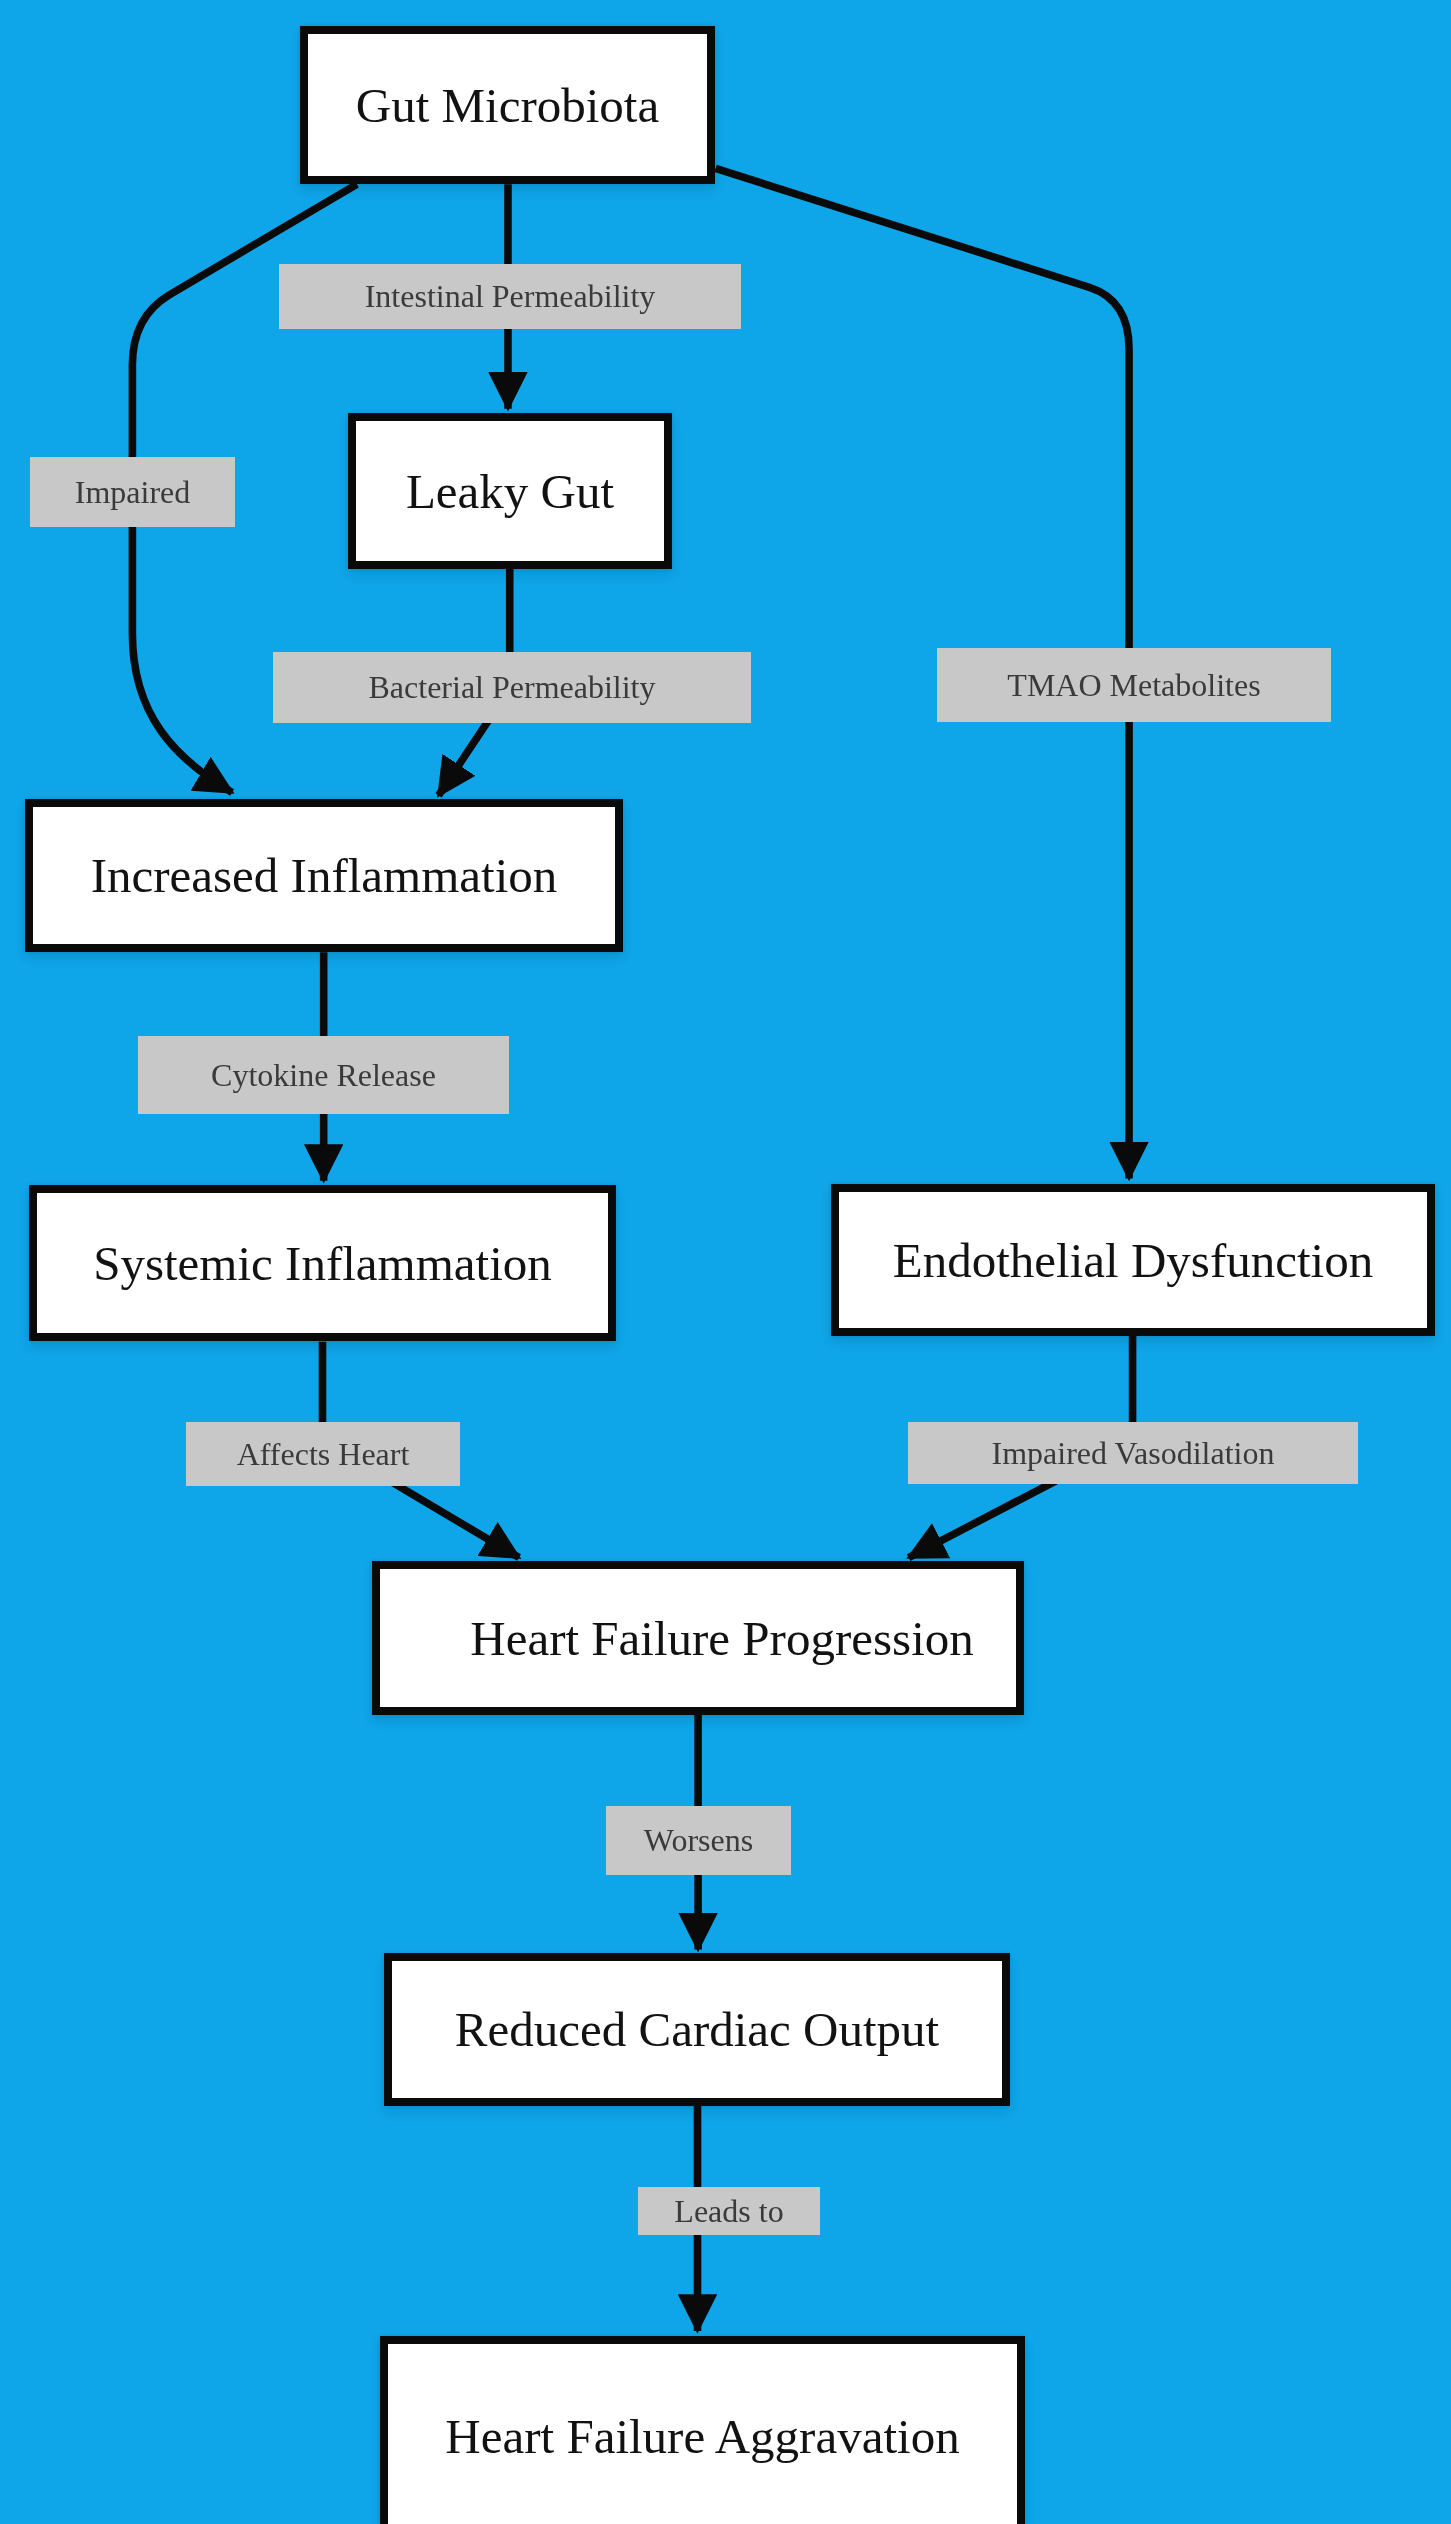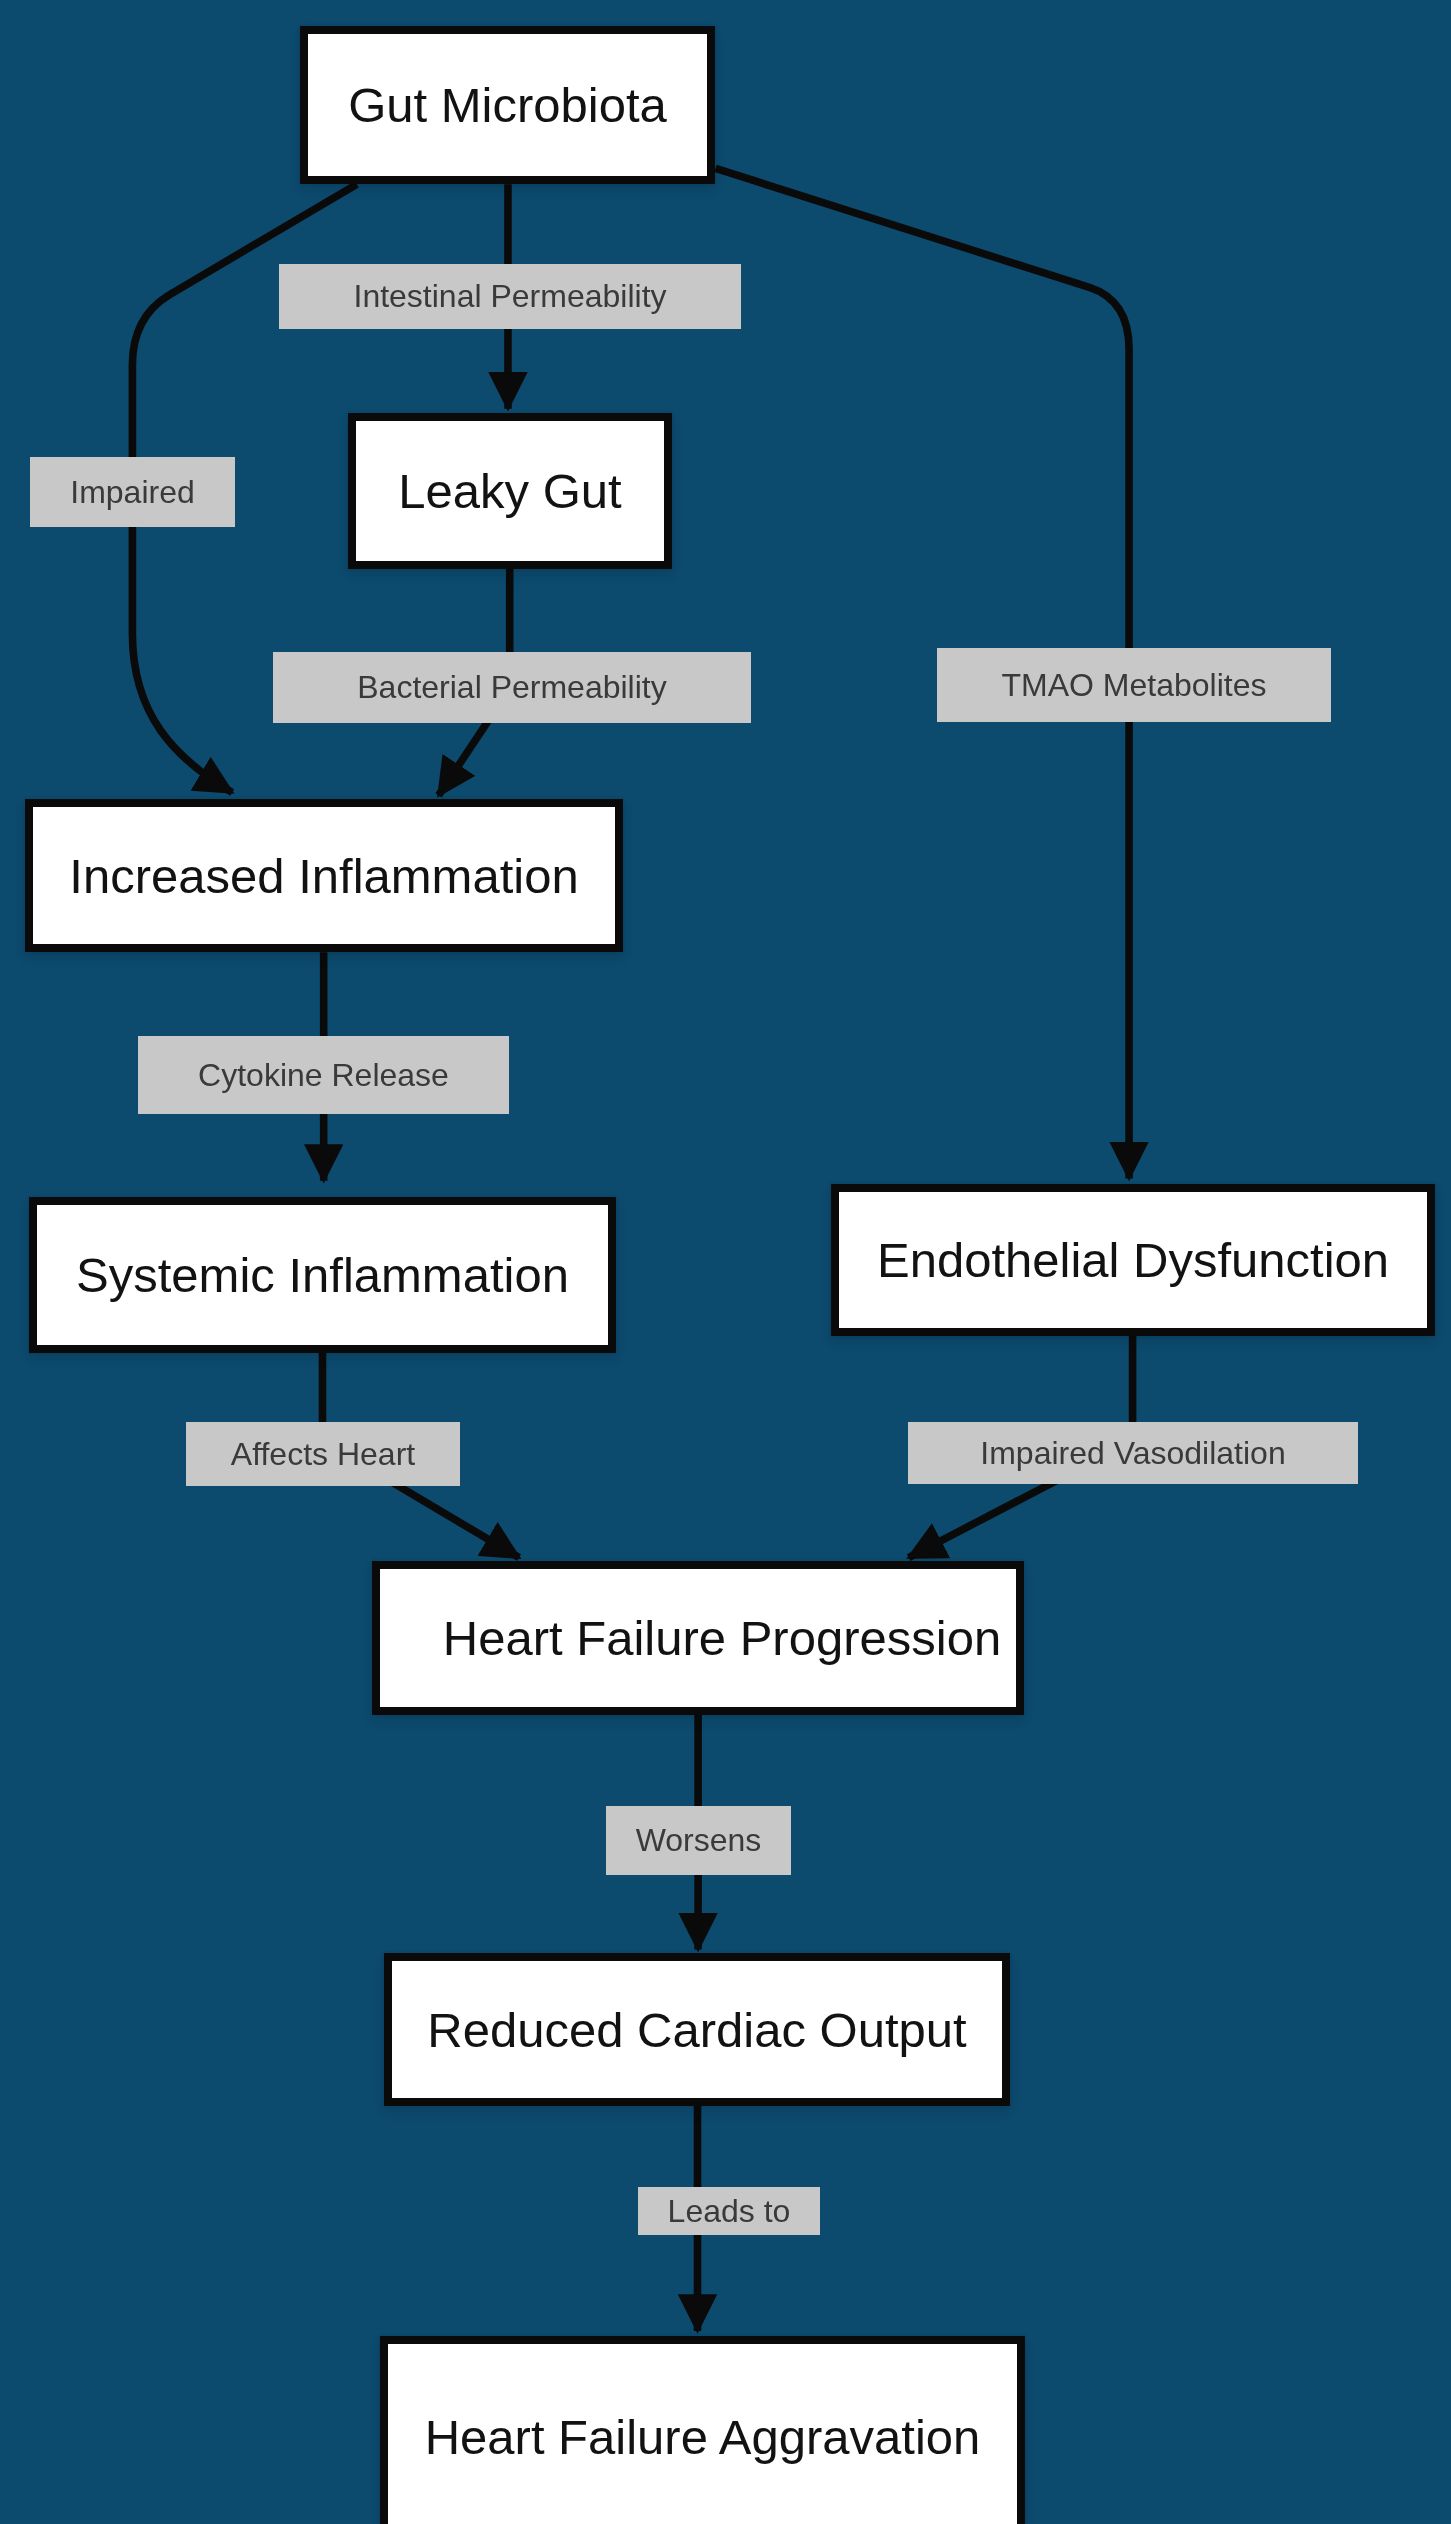--- a/index.html
+++ b/index.html
@@ -4,22 +4,22 @@
 <style>
   html, body {
     margin: 0;
     padding: 0;
     background: #ffffff;
   }
   #canvas {
     position: relative;
     width: 1451px;
     height: 2525px;
-    background: #0c4a6e;
-    font-family: Liberation Sans, sans-serif;
+    background: #0ea5e9;
+    font-family: Liberation Serif, serif;
     overflow: hidden;
   }
   #edges-svg {
     position: absolute;
     left: 0; top: 0;
     width: 100%; height: 100%;
   }
   #edges-svg path.edge {
     fill: none;
     stroke: #0a0a0a;
@@ -88,21 +88,21 @@
   </div>
 
   <div class="node" style="left:348px; top:413px; width:324px; height:156px;">
     <span>Leaky Gut</span>
   </div>
 
   <div class="node" style="left:25px; top:799px; width:598px; height:153px;">
     <span>Increased Inflammation</span>
   </div>
 
-  <div class="node" style="left:29px; top:1185px; width:587px; height:156px;margin-top:12px;">
+  <div class="node" style="left:29px; top:1185px; width:587px; height:156px;">
     <span>Systemic Inflammation</span>
   </div>
 
   <div class="node" style="left:831px; top:1184px; width:604px; height:152px;">
     <span>Endothelial Dysfunction</span>
   </div>
 
   <div class="node" style="left:372px; top:1561px; width:652px; height:154px;padding-left:48px;">
     <span>Heart Failure Progression</span>
   </div>

